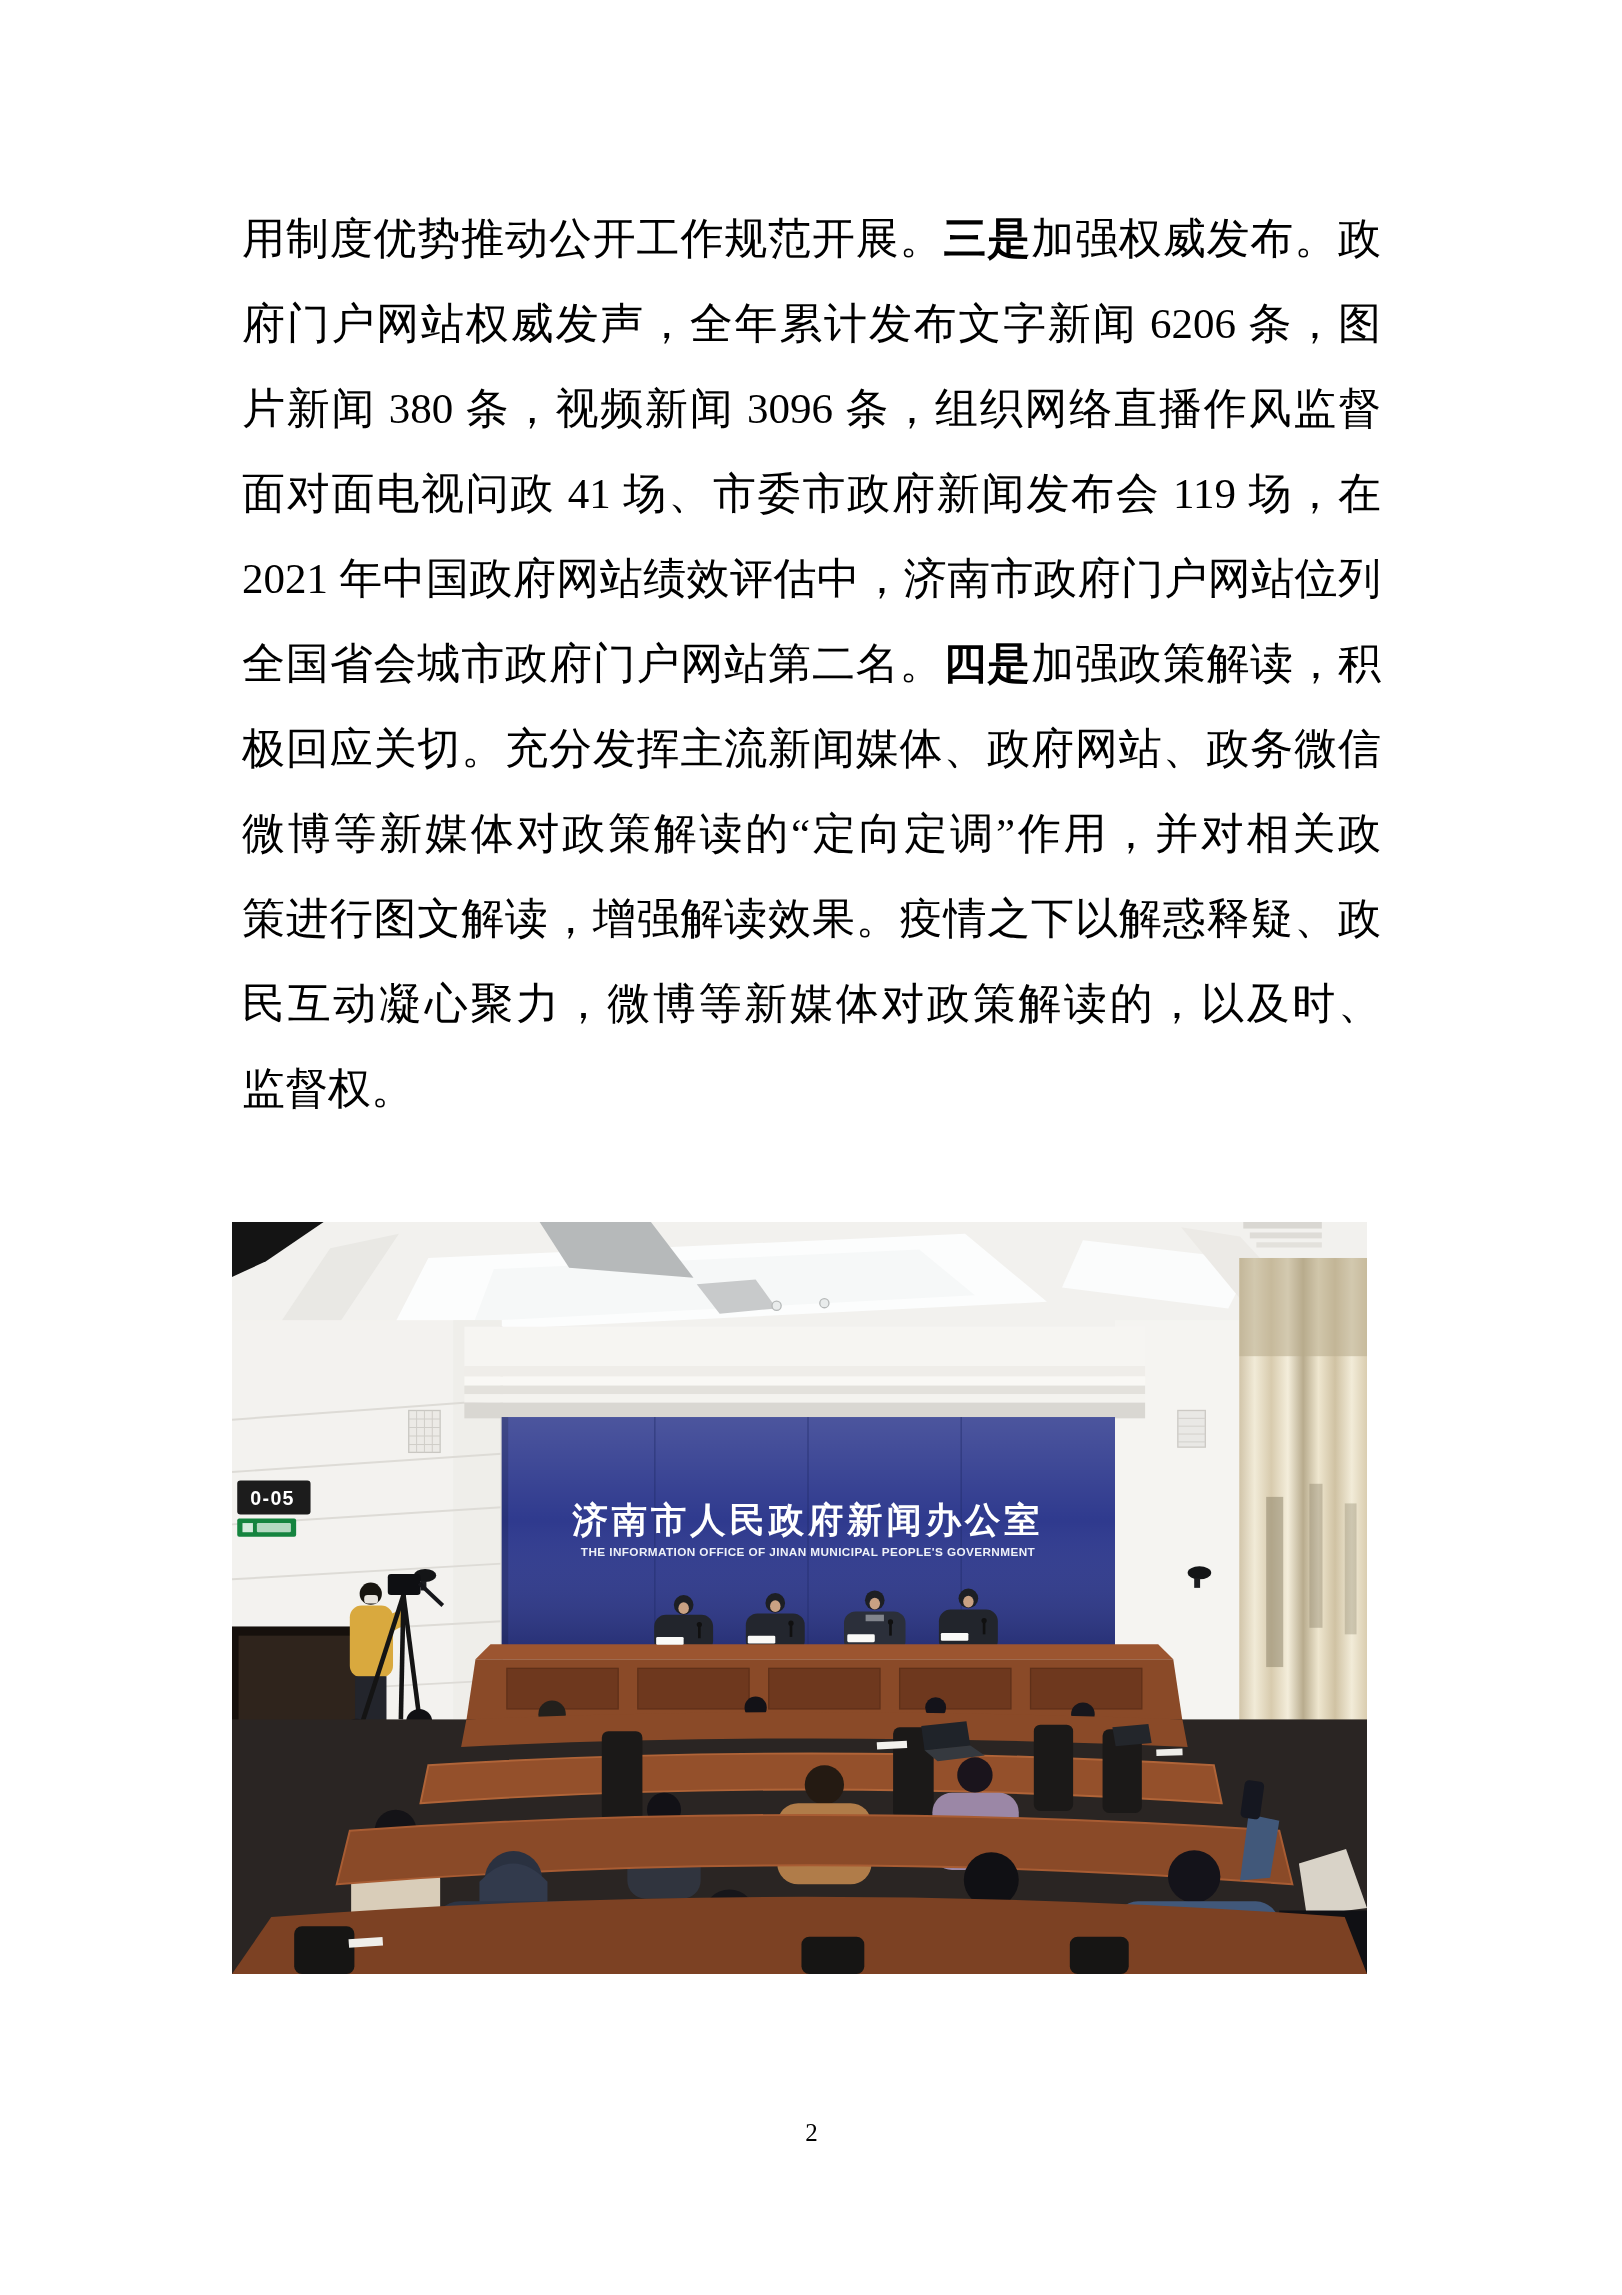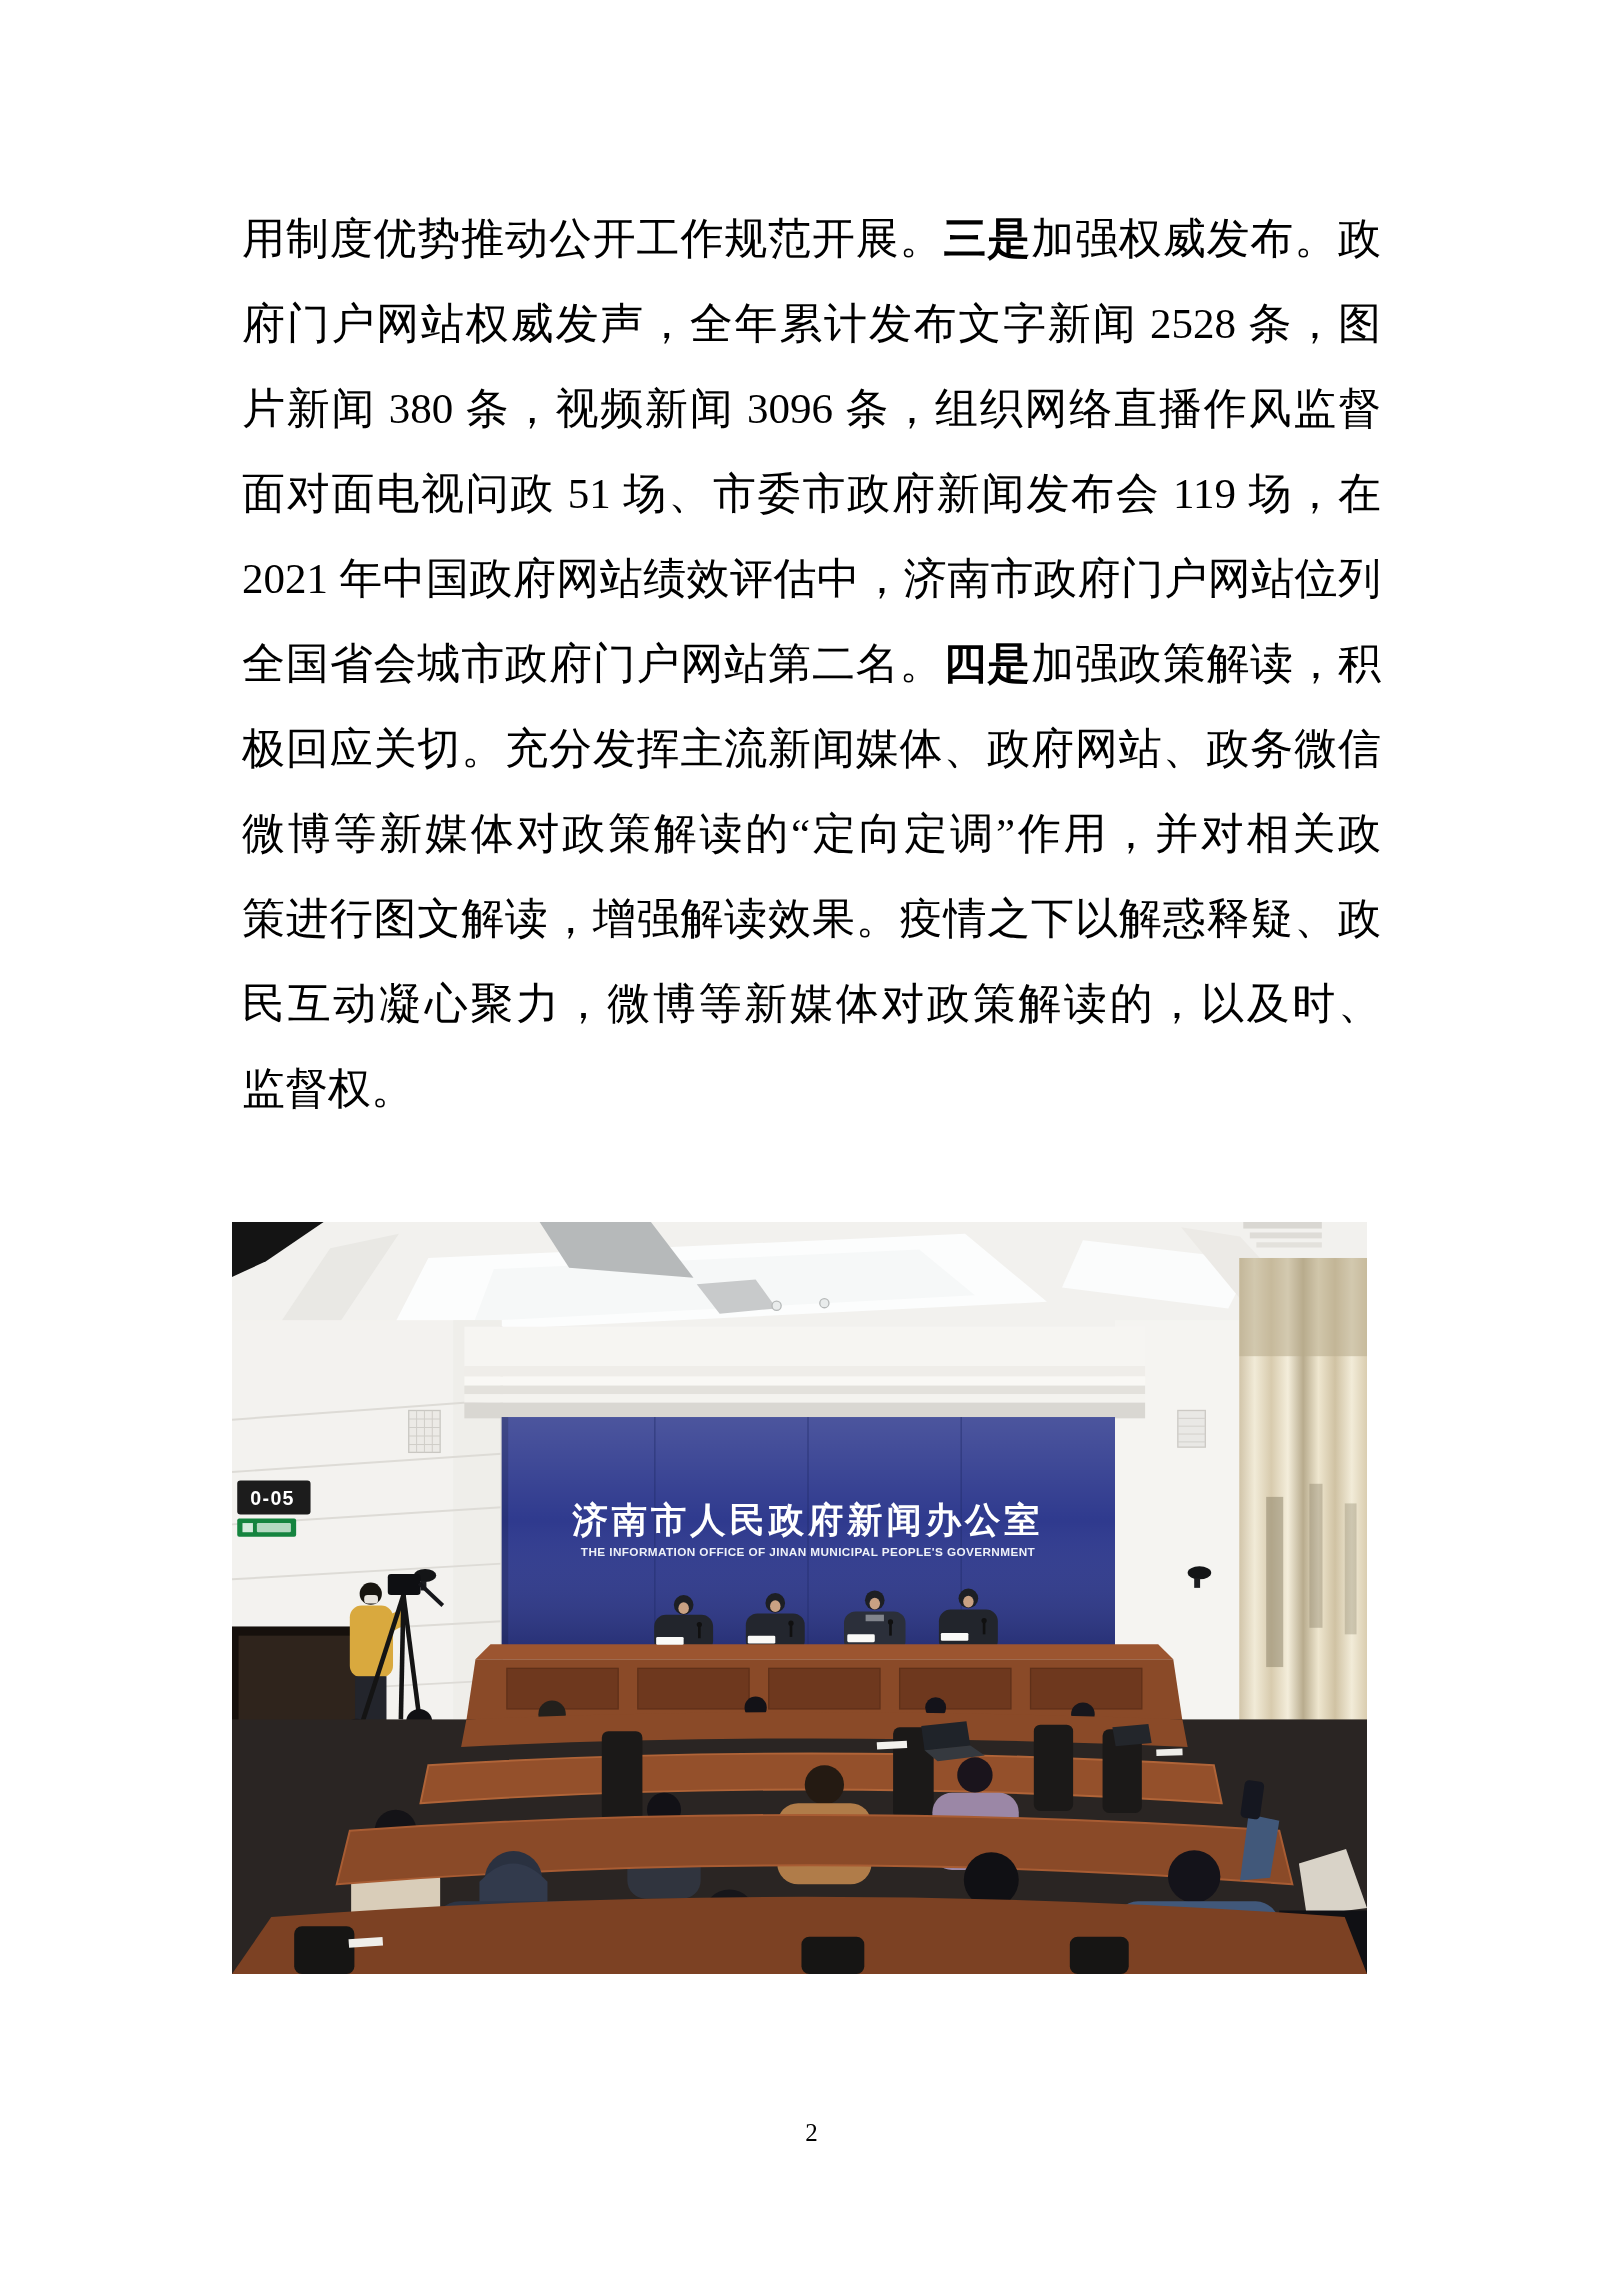--- a/index.html
+++ b/index.html
@@ -23,23 +23,23 @@
     font-size:25px; color:#000; font-family:"Liberation Serif","DejaVu Serif",serif;
   }
 </style>
 </head>
 <body>
 
 <div class="page">
 
   <div class="doc-paragraph">
       <div class="doc-line"><span>用制度优势推动公开工作规范开展。</span><span class="seg-bold">三是</span><span>加强权威发布。政</span></div>
-      <div class="doc-line"><span>府门户网站权威发声，全年累计发布文字新闻 2528 条，图</span></div>
+      <div class="doc-line"><span>府门户网站权威发声，全年累计发布文字新闻 6206 条，图</span></div>
       <div class="doc-line"><span>片新闻 380 条，视频新闻 3096 条，组织网络直播作风监督</span></div>
-      <div class="doc-line"><span>面对面电视问政 51 场、市委市政府新闻发布会 119 场，在</span></div>
+      <div class="doc-line"><span>面对面电视问政 41 场、市委市政府新闻发布会 119 场，在</span></div>
       <div class="doc-line"><span>2021 年中国政府网站绩效评估中，济南市政府门户网站位列</span></div>
       <div class="doc-line"><span>全国省会城市政府门户网站第二名。</span><span class="seg-bold">四是</span><span>加强政策解读，积</span></div>
       <div class="doc-line"><span>极回应关切。充分发挥主流新闻媒体、政府网站、政务微信</span></div>
       <div class="doc-line"><span>微博等新媒体对政策解读的“定向定调”作用，并对相关政</span></div>
       <div class="doc-line"><span>策进行图文解读，增强解读效果。疫情之下以解惑释疑、政</span></div>
       <div class="doc-line"><span>民互动凝心聚力，微博等新媒体对政策解读的，以及时、</span></div>
       <div class="doc-line last"><span>监督权。</span></div>
     </div>
 
   <figure class="photo-figure">

